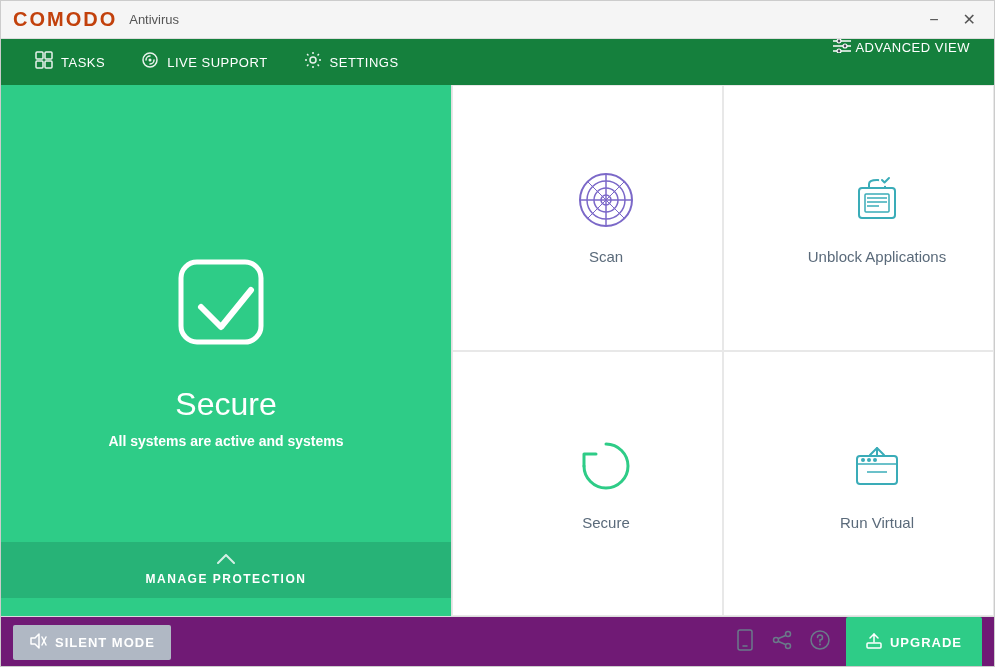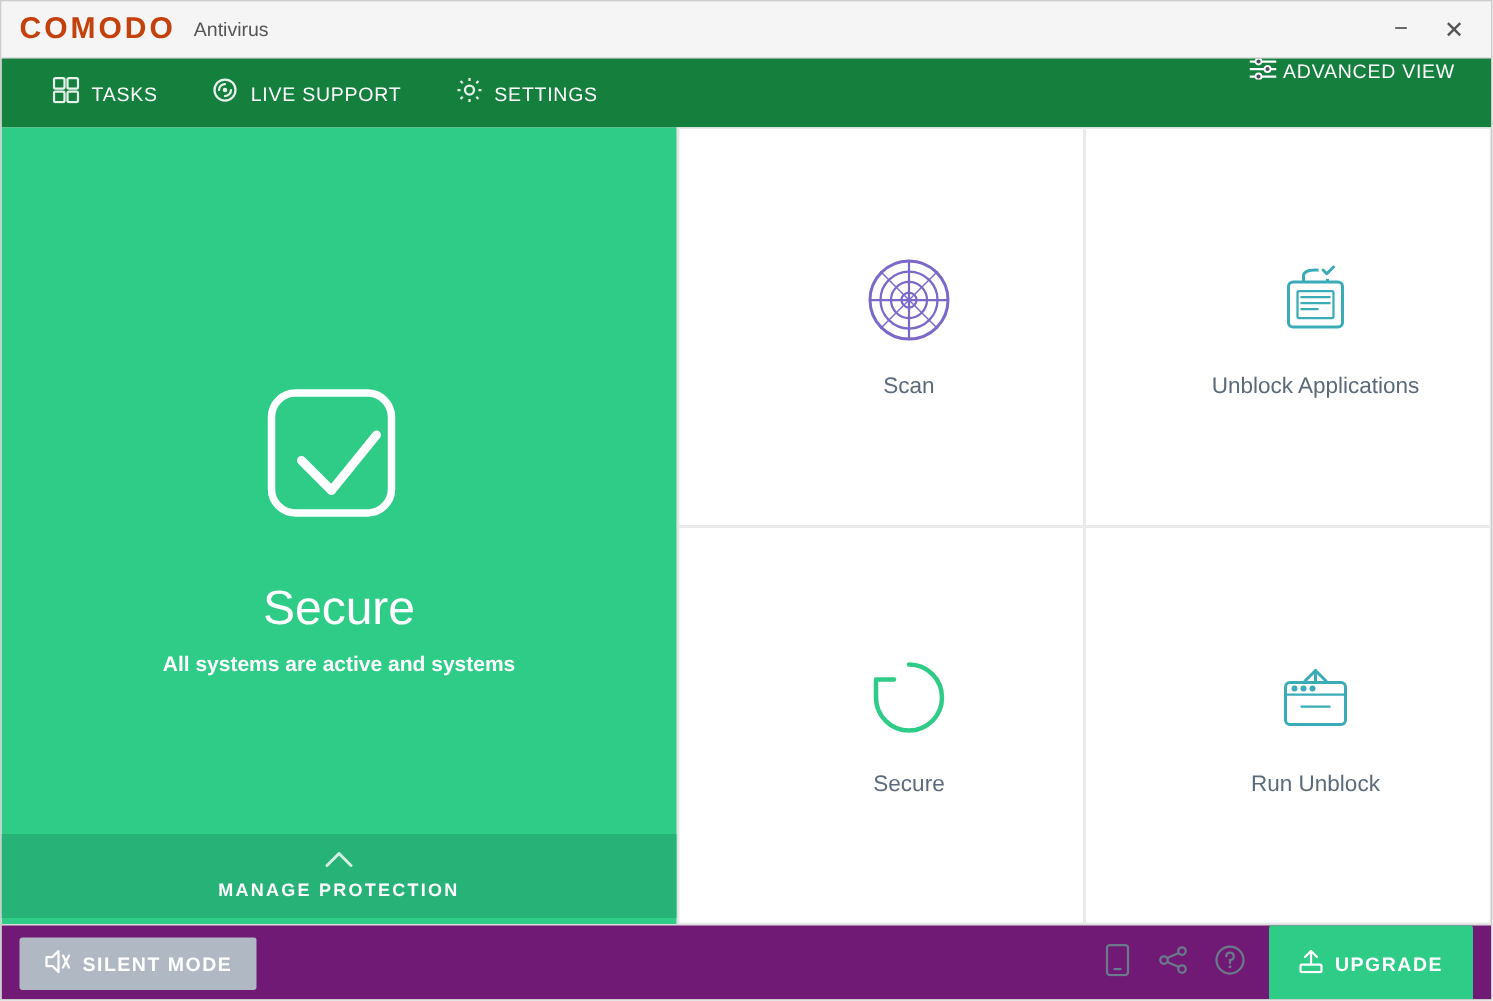--- a/index.html
+++ b/index.html
@@ -131,21 +131,21 @@
       font-weight: 300;
       margin-bottom: 10px;
     }
     #secure-subtitle {
       color: #fff;
       font-size: 14px;
       font-weight: 700;
     }
     #manage-protection-bar {
       position: absolute;
-      bottom: 4px;
+      bottom: 18px;
       width: 100%;
       background: #27b377;
       display: flex;
       flex-direction: column;
       align-items: center;
       justify-content: center;
       padding: 10px 0 12px;
       cursor: pointer;
     }
     #chevron-up {
@@ -377,21 +377,21 @@
           <rect x="10" y="20" width="40" height="28" rx="3" stroke="#3aacb8" stroke-width="2" fill="none"></rect>
           <line x1="10" y1="28" x2="50" y2="28" stroke="#3aacb8" stroke-width="1.5"></line>
           <circle cx="16" cy="24" r="2" fill="#3aacb8"></circle>
           <circle cx="22" cy="24" r="2" fill="#3aacb8"></circle>
           <circle cx="28" cy="24" r="2" fill="#3aacb8"></circle>
           <line x1="20" y1="36" x2="40" y2="36" stroke="#3aacb8" stroke-width="1.5"></line>
           <line x1="30" y1="12" x2="30" y2="20" stroke="#3aacb8" stroke-width="2" stroke-linecap="round"></line>
           <polyline points="23,19 30,12 37,19" stroke="#3aacb8" stroke-width="2" stroke-linecap="round" stroke-linejoin="round" fill="none"></polyline>
         </svg>
       </div>
-      <span class="action-cell-label">Run Unblock</span>
+      <span class="action-cell-label">Run Virtual</span>
     </div>
 
   </div>
 </div>
 
 <div id="bottom-bar">
   <button id="silent-mode-btn">
     <span>
       <svg width="18" height="16" viewBox="0 0 18 16" fill="none">
         <path d="M2 5 L6 5 L10 1 L10 15 L6 11 L2 11 Z" stroke="white" stroke-width="1.5" fill="none" stroke-linejoin="round"></path>

